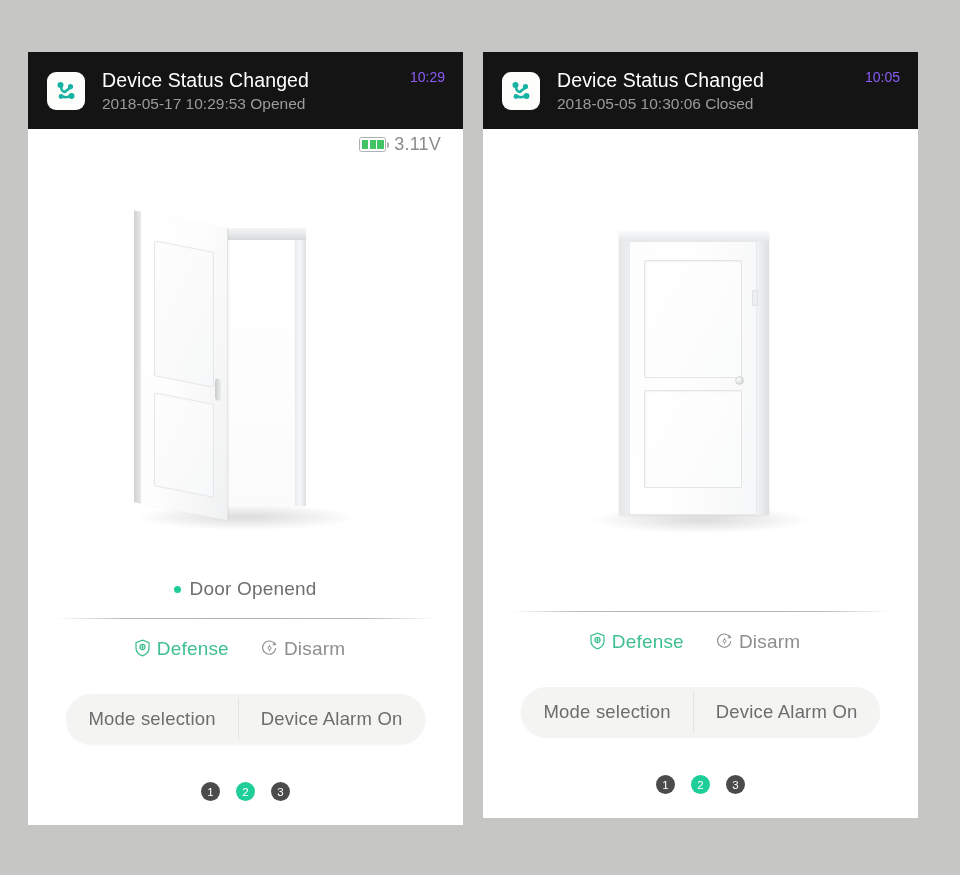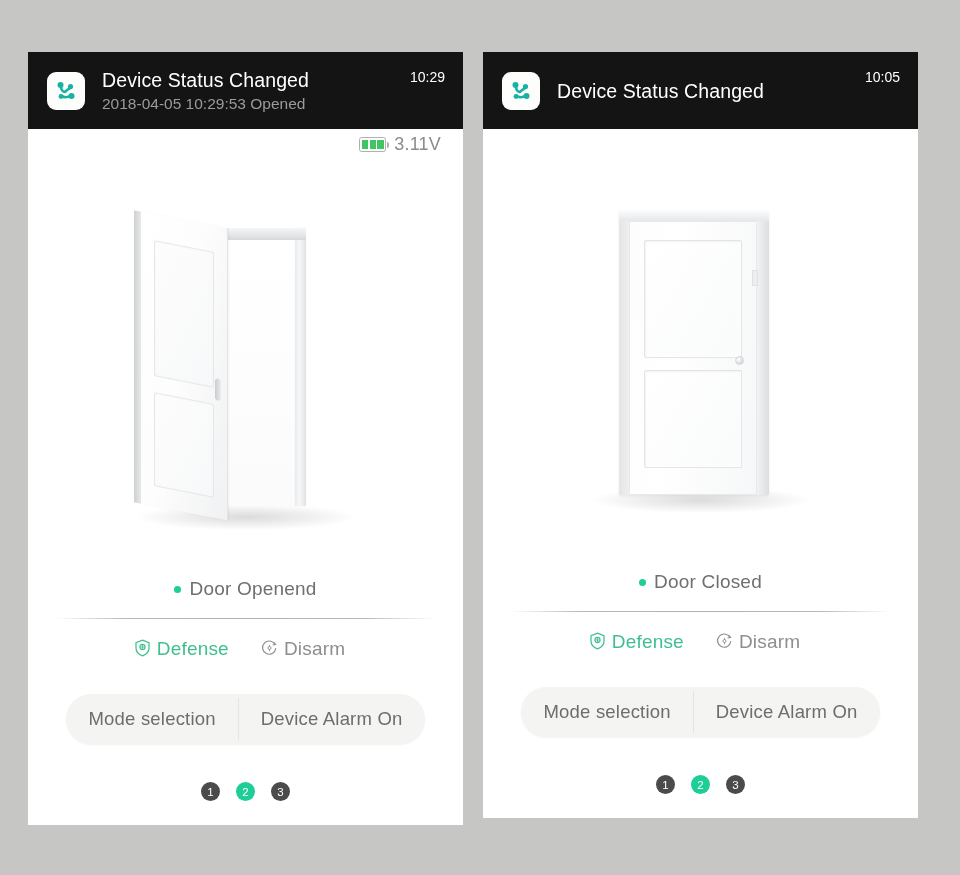--- a/index.html
+++ b/index.html
@@ -64,21 +64,21 @@
     letter-spacing: .1px;
   }
   .notif-sub {
     color: #9b9b9b;
     font-size: 15.5px;
     line-height: 21px;
     white-space: nowrap;
     margin-top: 1px;
   }
   .notif-time {
-    color: #ffffff;
+    color: #8b5cf6;
     font-size: 14px;
     flex: 0 0 auto;
     align-self: flex-start;
     margin-top: 17px;
     margin-left: 8px;
   }
 
   
   .body {
     flex: 1 1 auto;
@@ -403,21 +403,21 @@
             <circle cx="17.5" cy="8.5" r="2.6"></circle>
             <circle cx="18.5" cy="18" r="3"></circle>
             <circle cx="8" cy="18.5" r="2.4"></circle>
           </g>
           <path d="M8 8 C8 13, 11 15, 13 13 C15 11, 17 11, 18 9" stroke="#17b2a3" stroke-width="2.6" fill="none" stroke-linecap="round"></path>
           <path d="M8.5 18 C12 20, 15 19.5, 18 17.5" stroke="#17b2a3" stroke-width="2.6" fill="none" stroke-linecap="round"></path>
         </svg>
       </div>
       <div class="notif-text">
         <div class="notif-title">Device Status Changed</div>
-        <div class="notif-sub">2018-04-05 10:29:53 Opened</div>
+        <div class="notif-sub">2018-05-17 10:29:53 Opened</div>
       </div>
       <div class="notif-time">10:29</div>
     </div>
 
     <div class="body">
 
       <div class="battery-row">
         <span class="batt">
           <i></i>
             <i></i>
@@ -503,20 +503,21 @@
             <circle cx="17.5" cy="8.5" r="2.6"></circle>
             <circle cx="18.5" cy="18" r="3"></circle>
             <circle cx="8" cy="18.5" r="2.4"></circle>
           </g>
           <path d="M8 8 C8 13, 11 15, 13 13 C15 11, 17 11, 18 9" stroke="#17b2a3" stroke-width="2.6" fill="none" stroke-linecap="round"></path>
           <path d="M8.5 18 C12 20, 15 19.5, 18 17.5" stroke="#17b2a3" stroke-width="2.6" fill="none" stroke-linecap="round"></path>
         </svg>
       </div>
       <div class="notif-text">
         <div class="notif-title">Device Status Changed</div>
+        <div class="notif-sub">2018-05-05 10:30:06 Closed</div>
       </div>
       <div class="notif-time">10:05</div>
     </div>
 
     <div class="body">
 
 
       <div class="door-wrap">
         <div class="door-stage">
           <div class="floor-shadow"></div>
@@ -525,24 +526,20 @@
             <div class="door-leaf-closed">
               <div class="pnl pnl-top"></div>
               <div class="pnl pnl-bot"></div>
               <div class="latch"></div>
               <div class="knob"></div>
             </div>
           </div>
         </div>
       </div>
 
-      <div class="status">
-        <span class="status-dot"></span>
-        <span class="status-label">Door Closed</span>
-      </div>
 
       <div class="divider"></div>
 
       <div class="modes">
         <button class="mode mode-defense">
           <span>
             <svg width="17" height="18" viewBox="0 0 17 18" aria-hidden="true">
               <path d="M8.5 1.2 L15 3.6 V9 c0 4.2-3 6.6-6.5 7.8C5 15.6 2 13.2 2 9 V3.6 Z" fill="none" stroke="#3fbf8f" stroke-width="1.25"></path>
               <circle cx="8.5" cy="8" r="2.6" fill="none" stroke="#3fbf8f" stroke-width="1.1"></circle>
               <path d="M8.5 5.4 v5.2 M6 8 h5" stroke="#3fbf8f" stroke-width=".9"></path>

